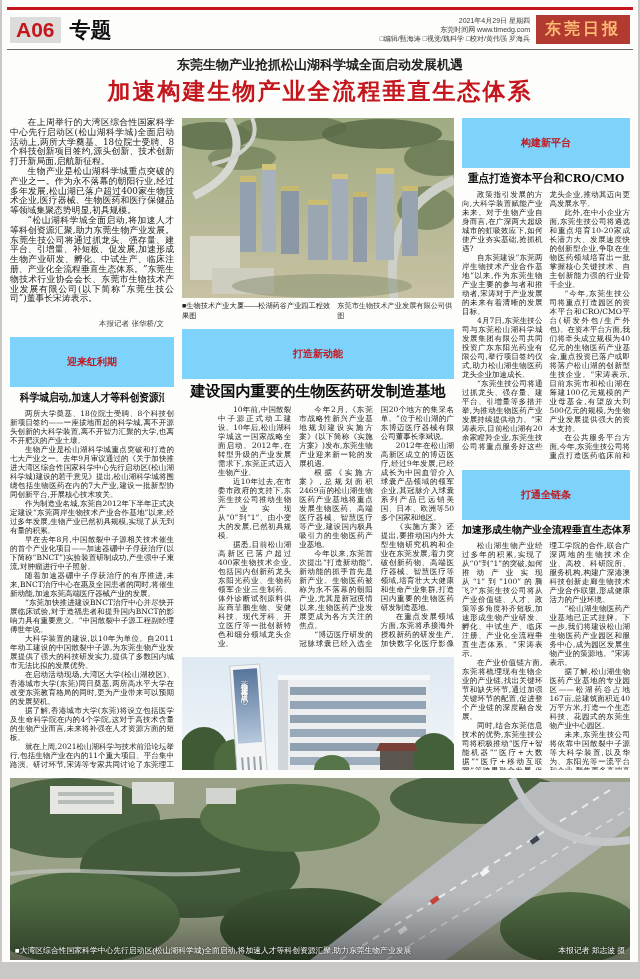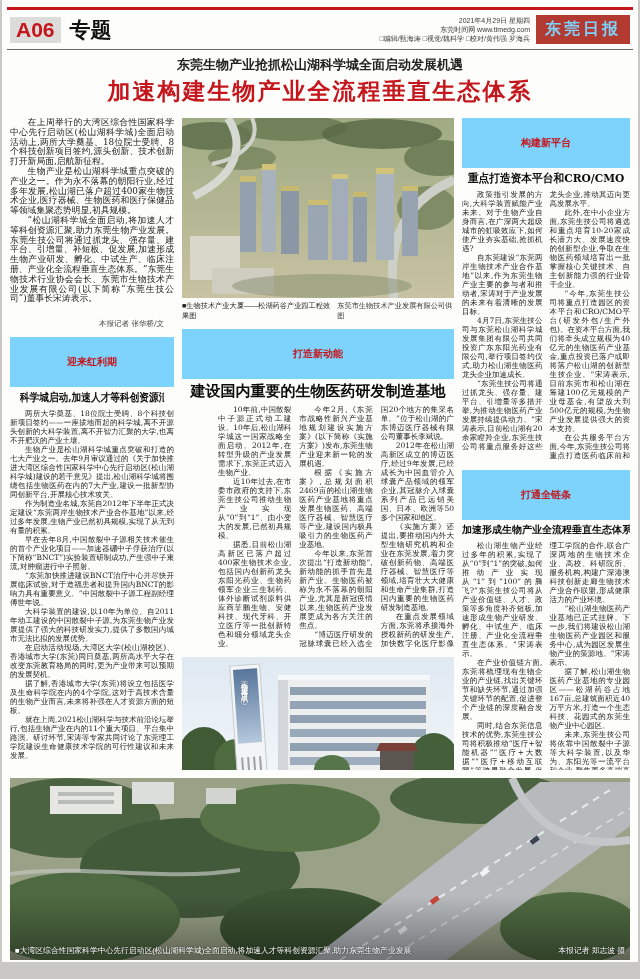--- a/index.html
+++ b/index.html
@@ -7,21 +7,21 @@
          font-family:"DejaVu Serif","Liberation Serif",serif;color:#1a1a1a;}
   
   .top-rule{height:3px;background:#c4161c;margin:7px 5px 0;}
   .masthead-row{display:flex;justify-content:space-between;align-items:center;padding:5px 8px 2px;}
   .page-id{display:flex;align-items:center;}
   .page-no{background:#dcdcda;color:#c4161c;font-family:"Liberation Sans",sans-serif;font-weight:bold;
            font-size:21px;padding:0 6px;line-height:26px;}
   .section-name{font-family:"Liberation Sans",sans-serif;font-weight:bold;font-size:21px;margin-left:9px;color:#111;}
   .mast-right{display:flex;align-items:center;}
   .mast-meta{text-align:right;font-family:"Liberation Sans",sans-serif;font-size:7px;line-height:9px;color:#3a3a3a;margin-right:6px;}
-  .logo{background:#b23a31;color:#7dd3fc;font-weight:bold;font-size:16px;letter-spacing:3px;padding:4px 9px;
+  .logo{background:#b23a31;color:#fdba74;font-weight:bold;font-size:16px;letter-spacing:3px;padding:4px 9px;
         font-family:"DejaVu Serif",serif;}
   .head-rule{height:1px;background:#666;margin:3px 5px 0;}
   
   .kicker{text-align:center;font-family:"Liberation Sans",sans-serif;font-weight:bold;font-size:13px;
           color:#222;margin-top:6px;}
   .headline{margin:2px 0 0;text-align:center;color:#c4161c;font-size:23px;font-weight:bold;letter-spacing:2px;
             font-family:"DejaVu Serif","Liberation Serif",serif;white-space:nowrap;}
   
   .content{position:absolute;left:8px;top:118px;width:620px;height:652px;}
   .col-left{position:absolute;left:0;top:0;width:164px;height:652px;overflow:hidden;}
@@ -98,20 +98,21 @@
         </div>
       <div class="byline">本报记者 张华桥/文</div>
       <div class="sec sec-gap">
         <div class="eyebrow">迎来红利期</div>
         <h2 class="sec-title t1">科学城启动,加速人才等科创资源汇聚</h2>
         <div class="body one-col h-s1">
             <p>两所大学奠基、18位院士受聘、8个科技创新项目签约——一座拔地而起的科学城,离不开源头创新的大科学装置,离不开智力汇聚的大学,也离不开肥沃的产业土壤。</p>
             <p>生物产业是松山湖科学城重点突破和打造的七大产业之一。去年9月审议通过的《关于加快推进大湾区综合性国家科学中心先行启动区(松山湖科学城)建设的若干意见》提出,松山湖科学城将围绕包括生物医药在内的7大产业,建设一批新型协同创新平台,开展核心技术攻关。</p>
             <p>作为制造业名城,东莞自2012年下半年正式决定建设“东莞两岸生物技术产业合作基地”以来,经过多年发展,生物产业已然初具规模,实现了从无到有量的积累。</p>
             <p>早在去年8月,中国散裂中子源相关技术催生的首个产业化项目——加速器硼中子俘获治疗(以下简称“BNCT”)实验装置研制成功,产生强中子束流,对肿瘤进行中子照射。</p>
+            <p>随着加速器硼中子俘获治疗的有序推进,未来,BNCT治疗中心在惠及全国患者的同时,将催生新动能,加速东莞高端医疗器械产业的发展。</p>
             <p>“东莞加快推进建设BNCT治疗中心并尽快开展临床试验,对于造福患者和提升国内BNCT的影响力具有重要意义。”中国散裂中子源工程副经理傅世年说。</p>
             <p>大科学装置的建设,以10年为单位。自2011年动工建设的中国散裂中子源,为东莞生物产业发展提供了强大的科技研发实力,提供了多数国内城市无法比拟的发展优势。</p>
             <p>在启动活动现场,大湾区大学(松山湖校区)、香港城市大学(东莞)同日奠基,两所高水平大学在改变东莞教育格局的同时,更为产业带来可以预期的发展契机。</p>
             <p>据了解,香港城市大学(东莞)将设立包括医学及生命科学院在内的4个学院,这对于高技术含量的生物产业而言,未来将补强在人才资源方面的短板。</p>
             <p>就在上周,2021松山湖科学与技术前沿论坛举行,包括生物产业在内的11个重大项目、平台集中路演。研讨环节,宋涛等专家共同讨论了东莞理工学院建设生命健康技术学院的可行性建议和未来发展。</p>
           </div>
       </div>
     </div>
 
     <div class="col-mid">

